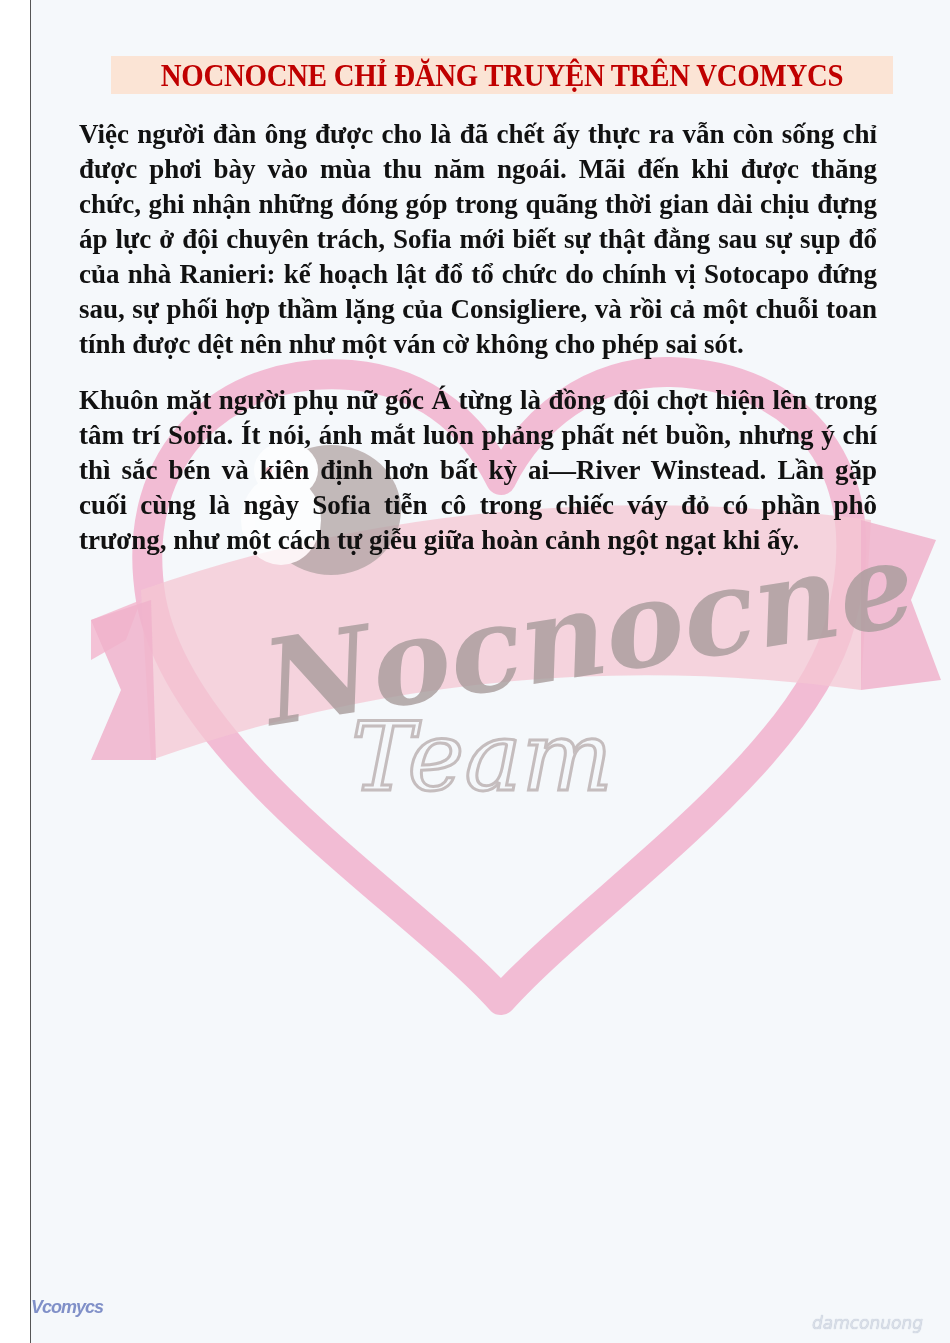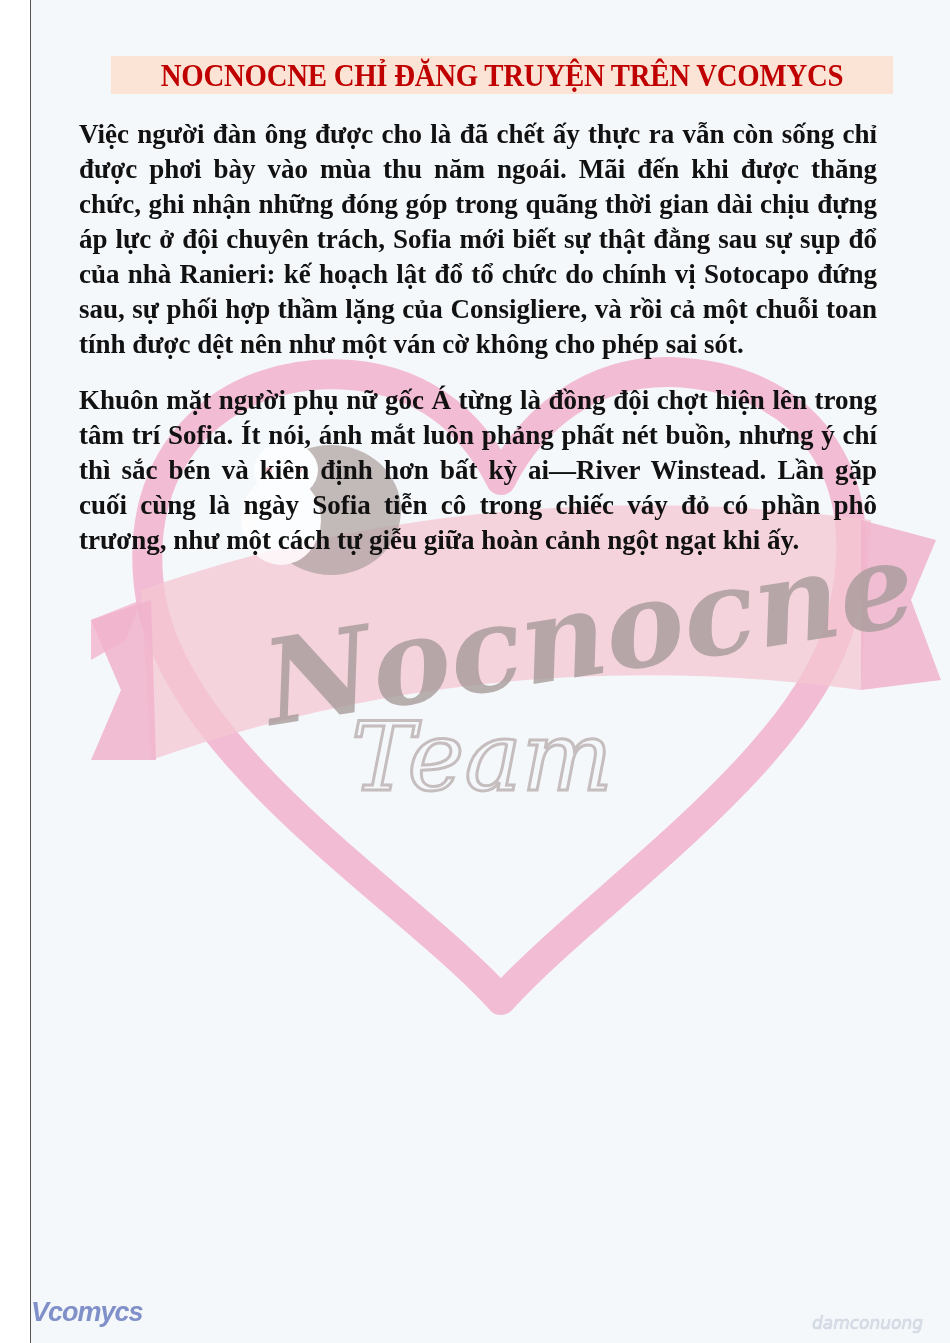--- a/index.html
+++ b/index.html
@@ -75,21 +75,21 @@
     .para + .para {
       margin-top: 21px;
     }
     .footer-logo {
       position: absolute;
       left: 0px;
       top: 1297px;
       font-family: "Liberation Sans", "DejaVu Sans", sans-serif;
       font-style: italic;
       font-weight: bold;
-      font-size: 27px;
+      font-size: 18px;
       color: #8090c8;
       letter-spacing: -1px;
     }
     .footer-credit {
       position: absolute;
       right: 28px;
       top: 1313px;
       font-family: "DejaVu Sans", sans-serif;
       font-size: 17px;
       color: #d8dee8;

